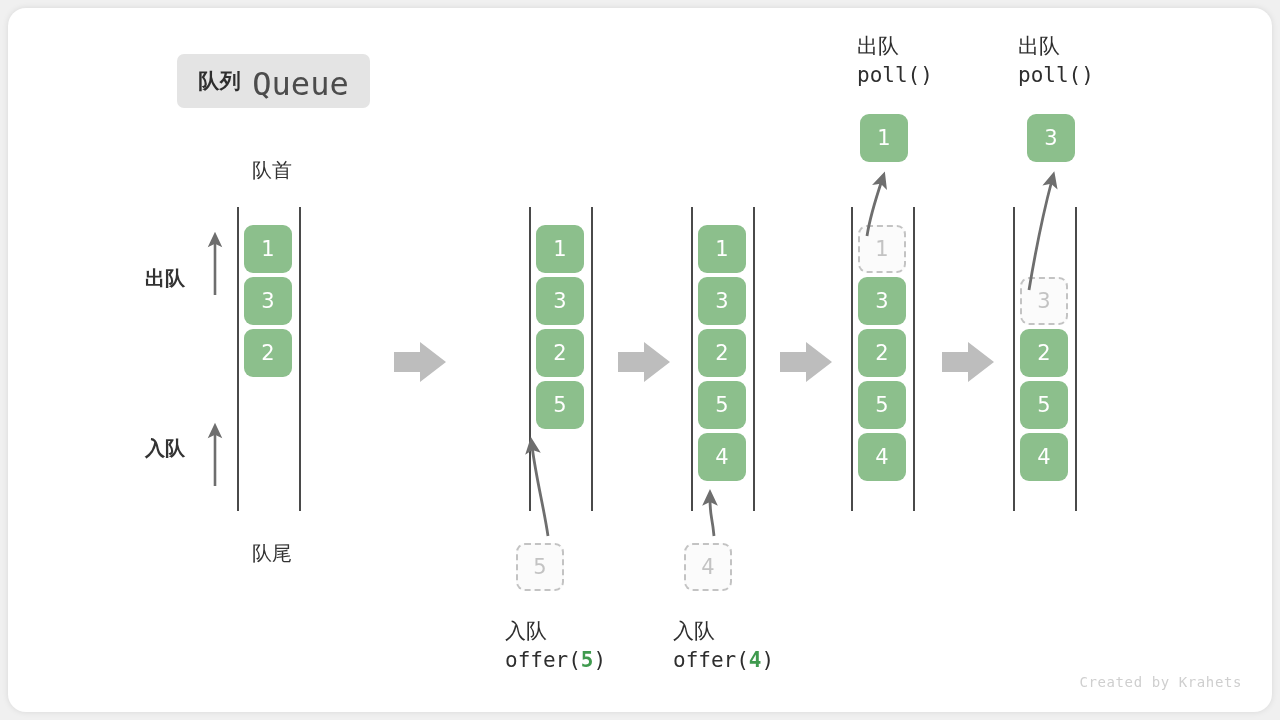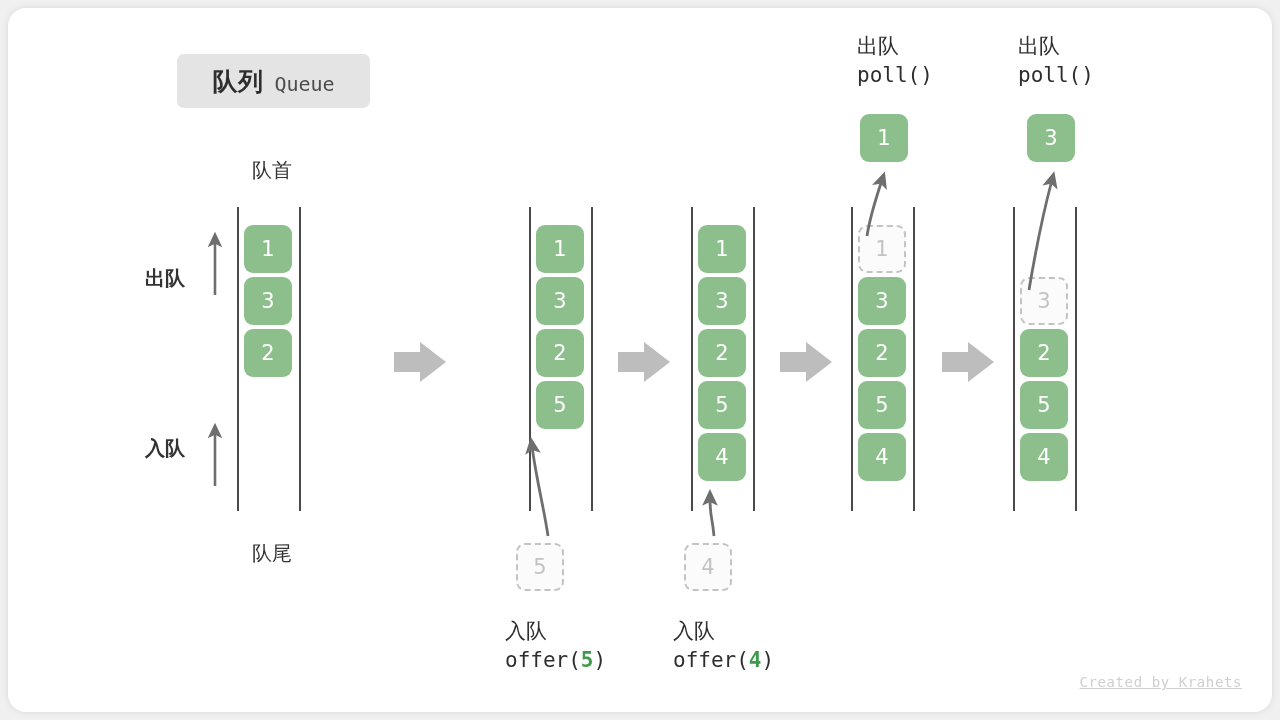--- a/index.html
+++ b/index.html
@@ -41,28 +41,28 @@
     width: 193px;
     height: 54px;
     background: #e4e4e4;
     border-radius: 7px;
     display: flex;
     align-items: center;
     justify-content: center;
     gap: 11px;
   }
   .title-cn {
-    font-size: 25px;
+    font-size: 21px;
     font-weight: bold;
     color: #2e2e2e;
     letter-spacing: 0.5px;
   }
   .title-en {
     font-family: "DejaVu Sans Mono", monospace;
-    font-size: 20px;
+    font-size: 32px;
     color: #4c4c4c;
     margin-top: 6px;
   }
 
   
   .panel { position: absolute; }
 
   .rail {
     position: absolute;
     width: 2px;
@@ -132,21 +132,20 @@
 
   
   .watermark {
     position: absolute;
     right: 30px;
     bottom: 22px;
     font-family: "DejaVu Sans Mono", monospace;
     font-size: 14px;
     color: #cfcfcf;
     letter-spacing: 0.6px;
-    text-decoration: underline;
   }
 
   svg.overlay {
     position: absolute;
     left: 0;
     top: 0;
     width: 1264px;
     height: 704px;
     pointer-events: none;
   }

